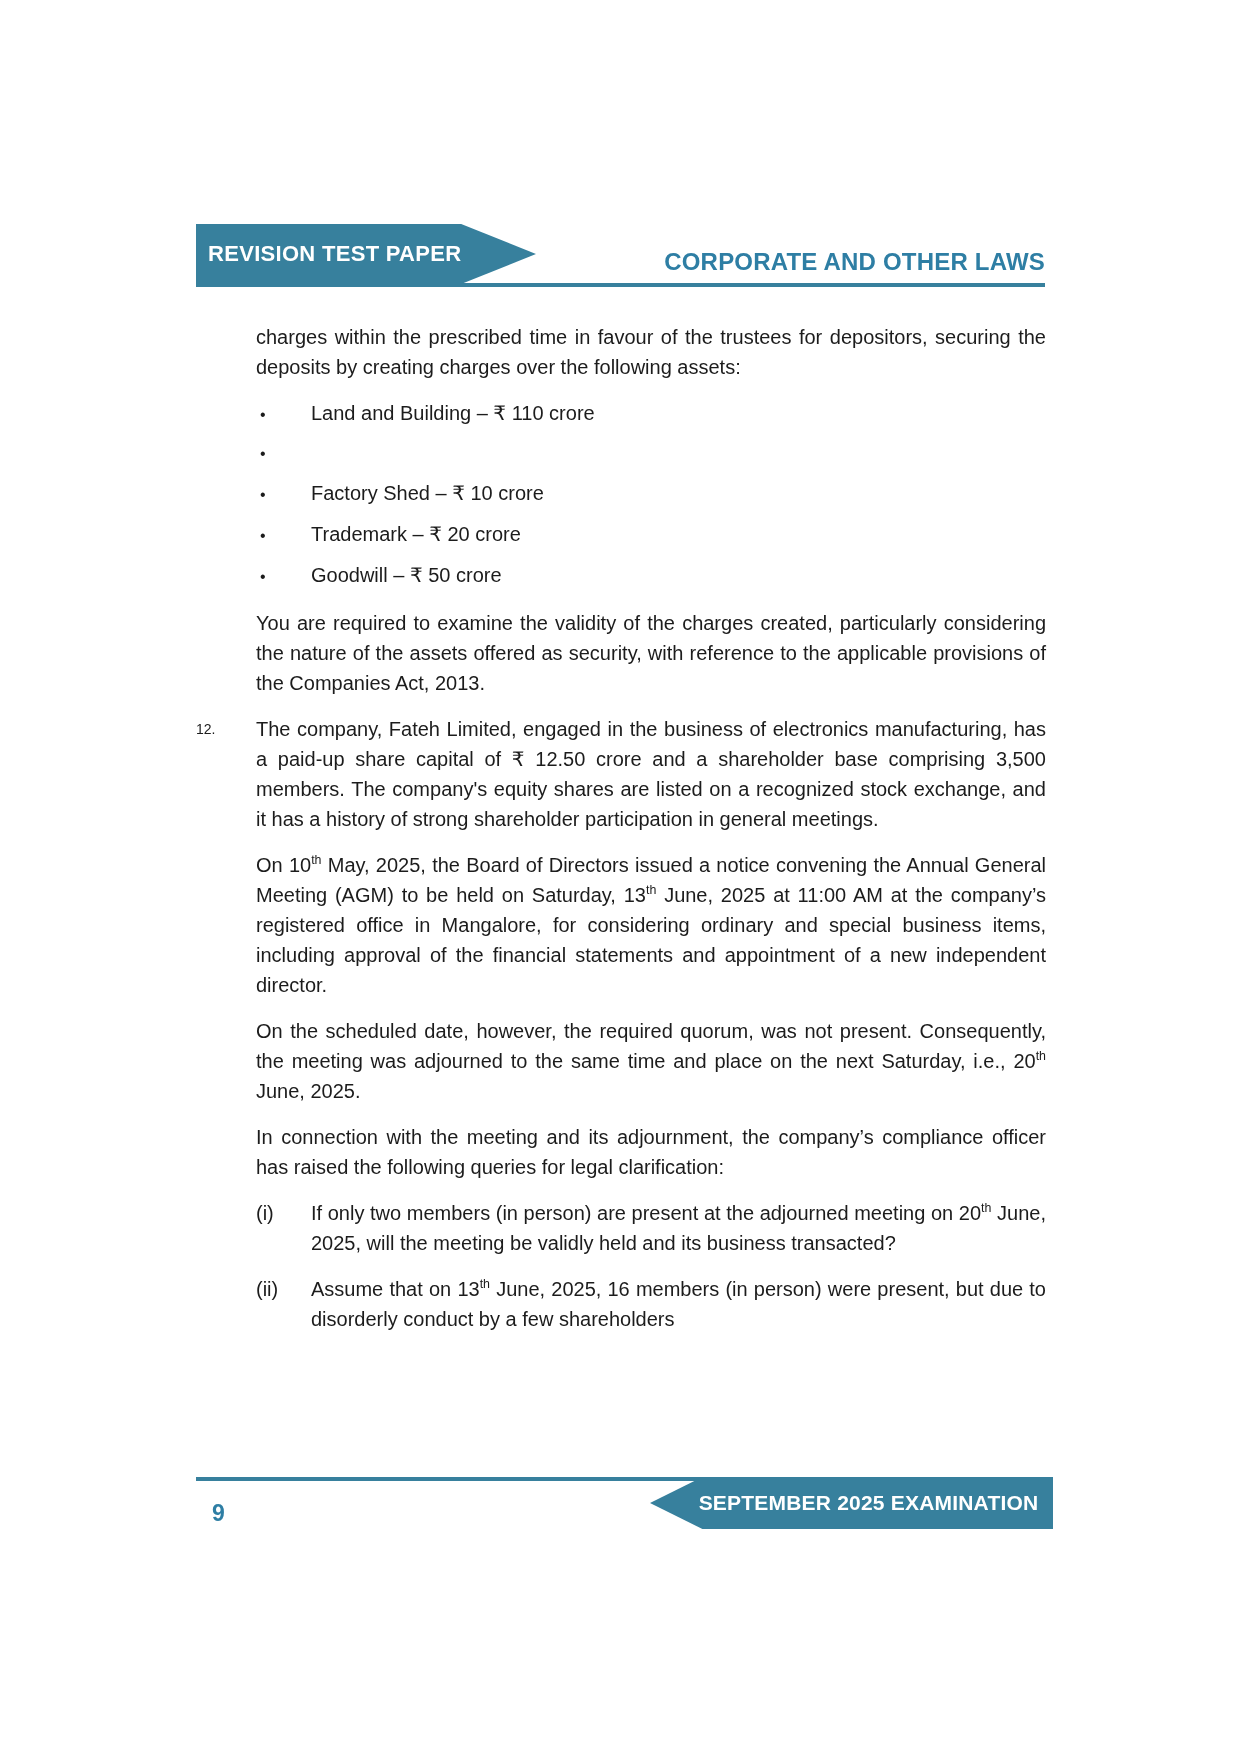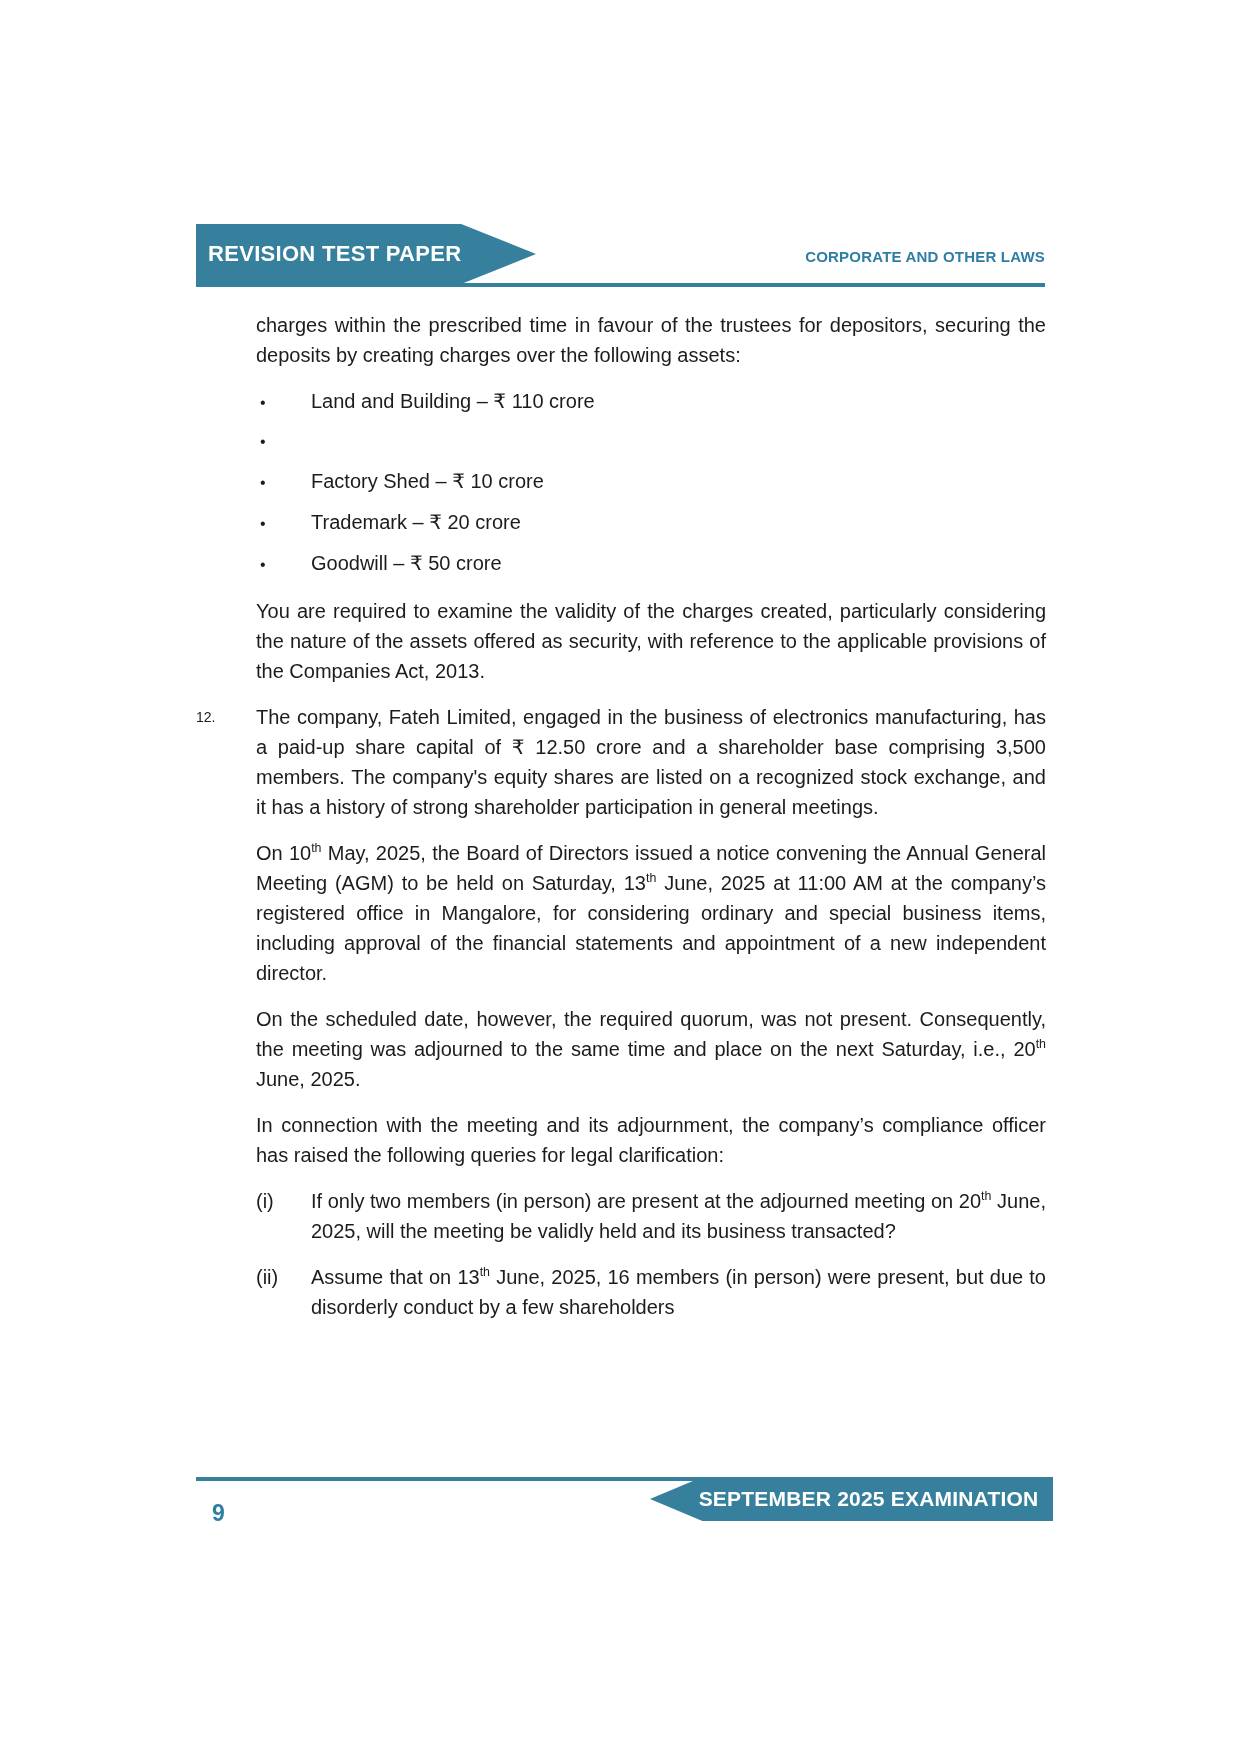--- a/index.html
+++ b/index.html
@@ -27,31 +27,31 @@
     box-sizing:border-box; padding-left:12px;
   }
   .header-banner-label {
     color:#ffffff; font-weight:bold; font-size:22px; letter-spacing:0.3px;
     white-space:nowrap;
     text-align:right;
   }
   .subject-title {
     position:absolute; right:196px; top:248px;
     color:var(--title-teal,#2e7ea4);
-    font-weight:bold; font-size:15px; letter-spacing:0.2px;
+    font-weight:bold; font-size:24px; letter-spacing:0.2px;
     white-space:nowrap;
   }
 
   
   .content {
     position:absolute; left:196px; top:310px; width:850px;
     font-size:20px; line-height:30px;
   }
   .j { text-align:justify; text-align-last:left; }
-  .para { margin:0 0 16px 60px; }
+  .para { margin:12px 0 16px 60px; }
 
   ul.assets { list-style:none; margin:0 0 16px 60px; padding:0; }
   ul.assets li {
     display:flex; align-items:baseline;
     margin-bottom:9px;
   }
   ul.assets li .bullet {
     flex:0 0 55px; font-size:16px; padding-left:4px; box-sizing:border-box;
   }
 
@@ -66,21 +66,21 @@
   sup { font-size:0.62em; line-height:0; vertical-align:super; }
 
   
   .footer-rule {
     position:absolute; left:196px; top:1477px;
     width:857px; height:4px;
     background:var(--banner-teal,#37809d);
   }
   .footer-banner {
     position:absolute; left:650px; top:1477px;
-    width:403px; height:44px;
+    width:403px; height:52px;
     background:var(--banner-teal,#37809d);
     clip-path:polygon(0 50%, 13% 0, 100% 0, 100% 100%, 13% 100%);
     display:flex; align-items:center; justify-content:center;
     box-sizing:border-box; padding-left:34px;
   }
   .footer-banner-label {
     color:#ffffff; font-weight:bold; font-size:21px; letter-spacing:0.2px;
     white-space:nowrap;
   }
   .page-number {

